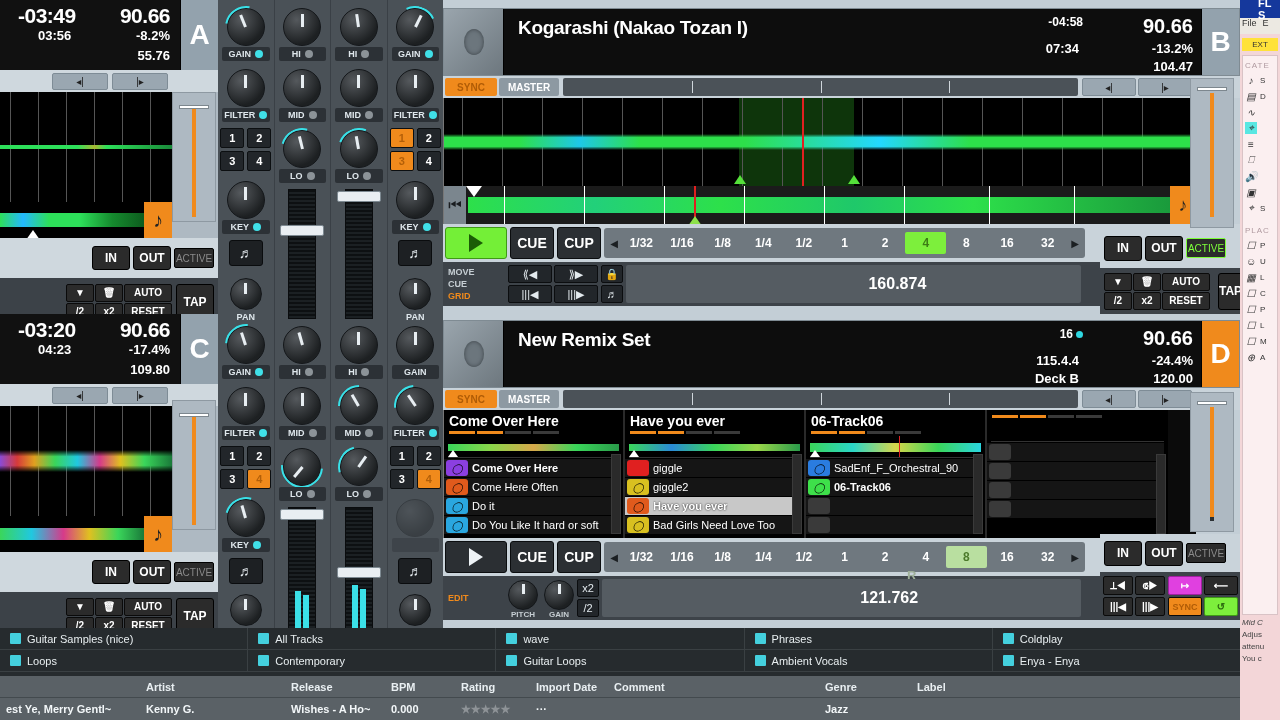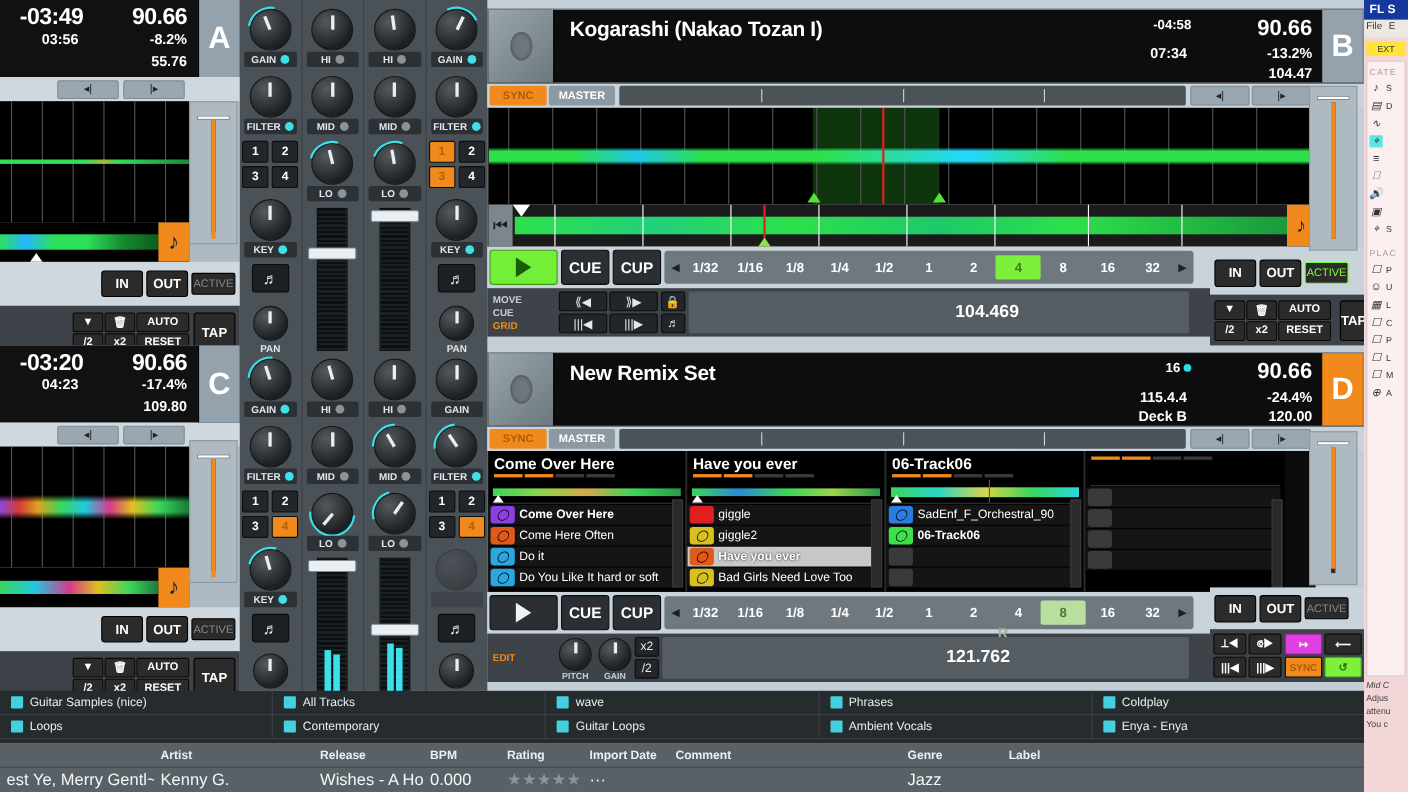--- a/index.html
+++ b/index.html
@@ -166,26 +166,26 @@
   
   .favs { position:absolute; left:0; top:628px; width:1240px; height:48px; background:#262b2e; }
   .favrow { height:22px; display:flex; border-bottom:1px solid #3a4043;}
   .fav { flex:1; display:flex; align-items:center; gap:6px; padding-left:10px; border-right:1px solid #3a4043;}
   .fav .fi { width:11px; height:11px; background:#44d0de; border-radius:1px;}
   .fav span{ color:#e8eef0; font-size:11px;}
 
   
   .browser { position:absolute; left:0; top:676px; width:1240px; height:44px; background:#5a6166;}
   .bhdr { height:22px; display:flex; align-items:center; color:#e9eff2; font-size:11px; font-weight:bold; border-bottom:1px solid #434a4e;}
-  .brow { height:22px; display:flex; align-items:center; color:#f3f7f9; font-size:15px; font-weight:normal;}
+  .brow { height:22px; display:flex; align-items:center; color:#f3f7f9; font-size:11px; font-weight:bold;}
   .bc { padding-left:6px; overflow:hidden; white-space:nowrap;}
 
   
   .flwin { position:absolute; left:1240px; top:0; width:40px; height:720px; background:#f3d6d8; overflow:hidden;}
-  .fl-title{ height:18px; background:#15389c; color:#fff; font-size:11px; font-weight:bold; display:flex;align-items:center; padding-left:5px;}
+  .fl-title{ height:18px; background:#15389c; color:#fff; font-size:11px; font-weight:bold; display:flex;align-items:center; padding-left:18px;}
   .fl-menu{ height:16px; background:#ece9e2; color:#333; font-size:9px; display:flex; gap:6px; padding-left:2px;}
   .fl-ext{ margin:4px 2px; height:13px; background:#ffe23a; color:#333; font-size:8px; display:flex;align-items:center;justify-content:center;}
   .fl-pan{ margin:2px; background:#fbeff0; border:1px solid #d9c3c6; height:560px; padding:3px 2px;}
   .fl-cat{ color:#b09aa0; font-size:8px; letter-spacing:1px; margin:2px 0;}
   .fl-it{ display:flex; align-items:center; gap:3px; height:16px; color:#333; font-size:8px;}
   .fl-ic{ width:12px; text-align:center; font-size:10px;}
   .fl-it.hl .fl-ic{ background:#59e7e2;}
   .fl-foot{ margin:2px; font-size:8px; color:#444; line-height:12px;}
   .fl-foot i{ display:block; font-style:italic;}
 </style>
@@ -693,21 +693,21 @@
         <div class="gb">⟪◀</div>
         <div class="gb">⟫▶</div>
         <div class="gb">|||◀</div>
         <div class="gb">|||▶</div>
       </div>
       <div class="lockcol">
         <div class="lockb">🔒</div>
         <div class="lockb">♬</div>
       </div>
       <div class="bpmbox">
-          <span>104.469</span>
+          <span>160.874</span>
         </div>
       <div style="width:154px"></div>
     </div>
   </div>
 
   <div class="rfader" style="left:1190px;top:78px;height:150px;">
     <div class="rf-track"></div>
     <div class="rf-orange" style="height:124px;"></div>
     <div class="rf-cap" style="top:8px;"></div>
   </div>

